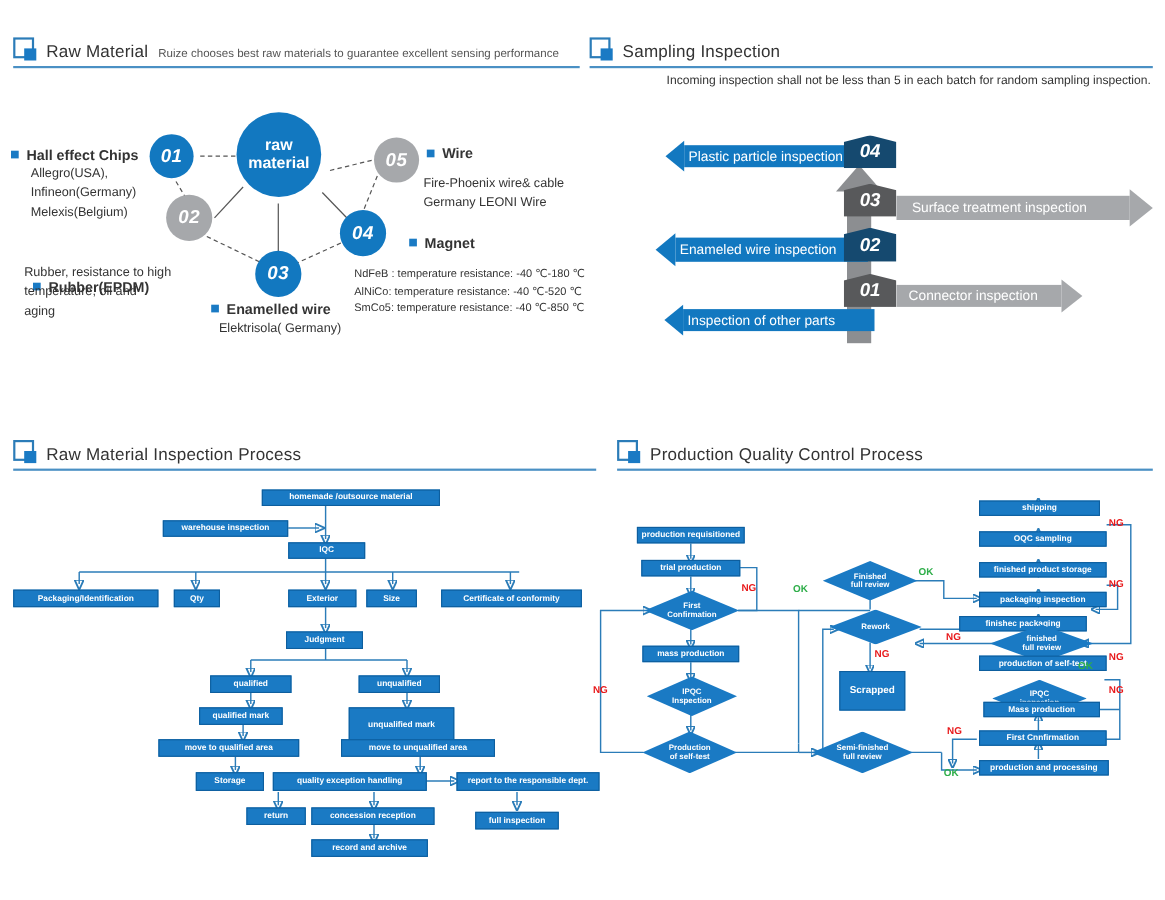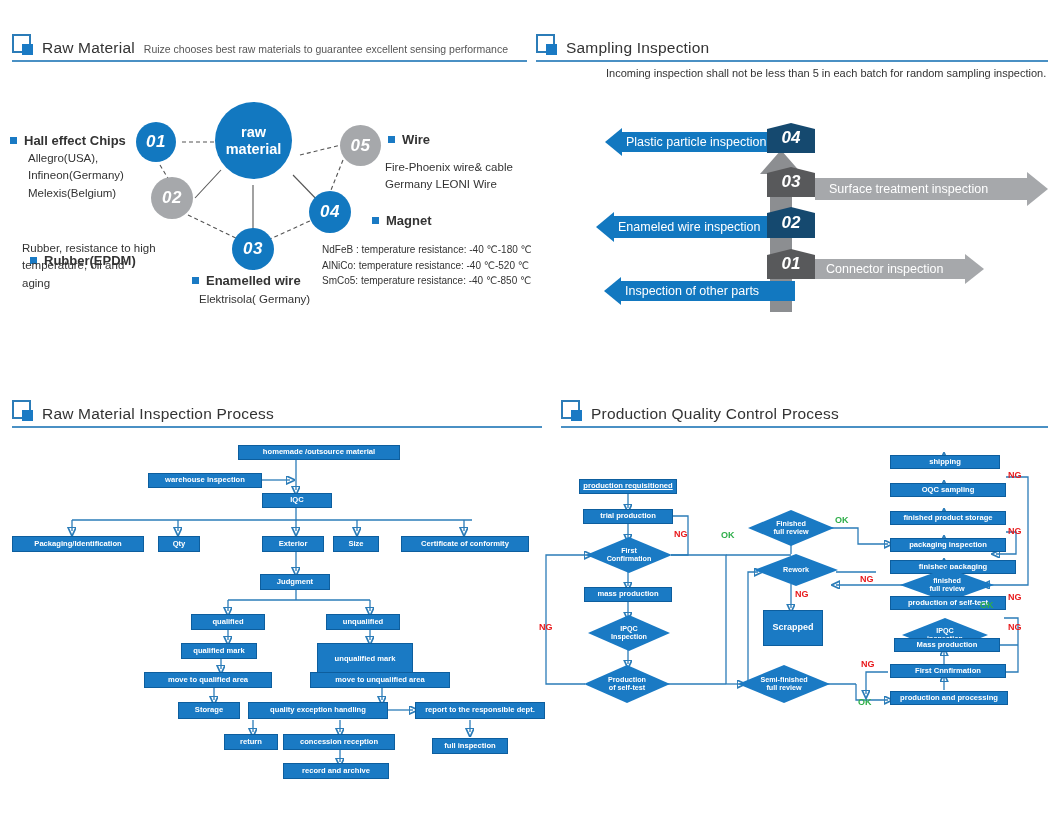--- a/index.html
+++ b/index.html
@@ -306,42 +306,42 @@
     <polyline points="468,186 482,186 482,240 460,240" marker-end="url(#ah2)"></polyline>
     <polyline points="448,213 482,213"></polyline>
 
     <line x1="370" y1="153" x2="300" y2="153" marker-end="url(#ah2)"></line>
 
     <polyline points="320,252 320,268 352,268" marker-end="url(#ah2)"></polyline>
 
     <polyline points="352,240 330,240 330,262" marker-end="url(#ah2)"></polyline>
   </svg>
 
-  <div class="fbox" style="left:43px;top:47px;width:98px;height:15px;text-decoration:underline;">production requisitioned</div>
+  <div class="fbox" style="left:43px;top:47px;width:98px;height:15px;">production requisitioned</div>
   <div class="fbox" style="left:47px;top:77px;width:90px;height:15px;">trial production</div>
   <div class="dia" style="left:50px;top:105px;width:86px;height:36px;white-space:pre-line;">First
 Confirmation</div>
   <div class="fbox" style="left:48px;top:155px;width:88px;height:15px;">mass production</div>
   <div class="dia" style="left:52px;top:183px;width:82px;height:36px;white-space:pre-line;">IPQC
 Inspection</div>
   <div class="dia" style="left:48px;top:233px;width:86px;height:38px;white-space:pre-line;">Production
 of self-test</div>
 
   <div class="dia" style="left:202px;top:233px;width:92px;height:38px;white-space:pre-line;">Semi-finished
 full review</div>
   <div class="dia" style="left:212px;top:78px;width:86px;height:36px;white-space:pre-line;">Finished
 full review</div>
   <div class="dia" style="left:218px;top:122px;width:84px;height:32px;">Rework</div>
   <div class="fbox" style="left:227px;top:178px;width:60px;height:36px;font-size:9px;">Scrapped</div>
 
   <div class="fbox" style="left:354px;top:23px;width:110px;height:14px;">shipping</div>
   <div class="fbox" style="left:354px;top:51px;width:116px;height:14px;">OQC  sampling</div>
   <div class="fbox" style="left:354px;top:79px;width:116px;height:14px;">finished product storage</div>
   <div class="fbox" style="left:354px;top:106px;width:116px;height:14px;">packaging inspection</div>
-  <div class="fbox" style="left:354px;top:128px;width:126px;height:14px;">finishec packaging</div>
+  <div class="fbox" style="left:336px;top:128px;width:116px;height:14px;">finishec packaging</div>
   <div class="dia" style="left:364px;top:136px;width:94px;height:34px;white-space:pre-line;">finished
 full review</div>
   <div class="fbox" style="left:354px;top:164px;width:116px;height:14px;">production of self-test</div>
   <div class="dia" style="left:366px;top:186px;width:86px;height:34px;white-space:pre-line;">IPQC
 inspection</div>
   <div class="fbox" style="left:358px;top:206px;width:106px;height:14px;">Mass production</div>
   <div class="fbox" style="left:354px;top:232px;width:116px;height:14px;">First Cnnfirmation</div>
   <div class="fbox" style="left:354px;top:259px;width:118px;height:14px;">production and processing</div>
 
   <div class="tag ng" style="left:138px;top:97px;">NG</div>

